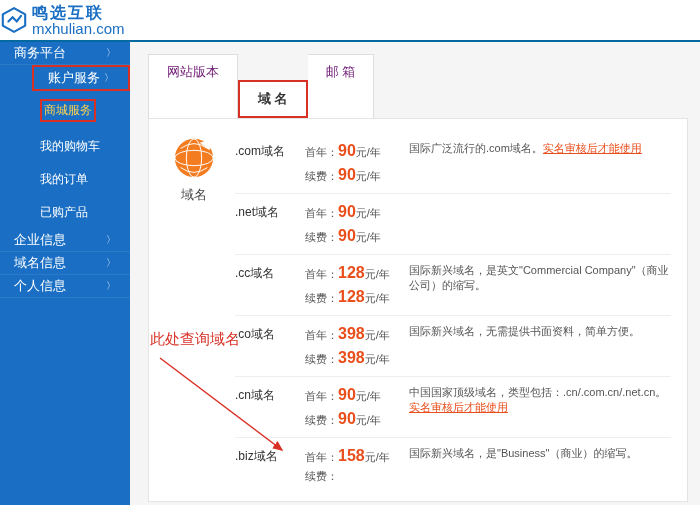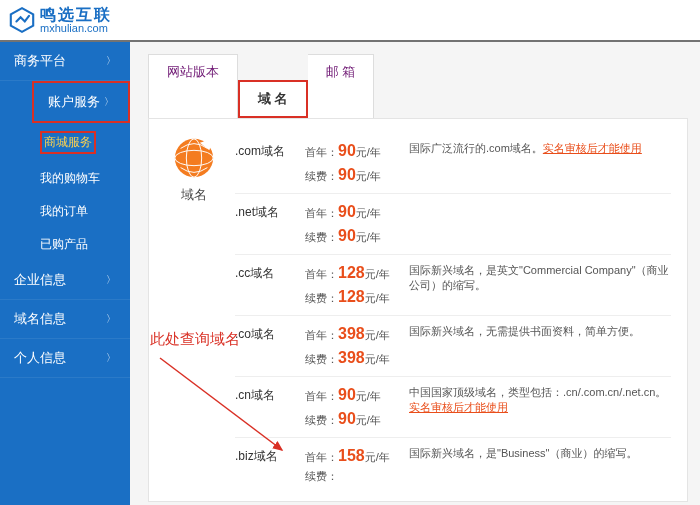--- a/index.html
+++ b/index.html
@@ -1,25 +1,25 @@
 <!DOCTYPE html>
 <html><head>
 <meta charset="utf-8">
 <style>
   * { box-sizing: border-box; margin: 0; padding: 0; }
   body { font-family: "Microsoft YaHei", Arial, sans-serif; font-size: 12px; color: #333; background: #f5f5f5; width: 700px; height: 505px; overflow: hidden; position: relative; }
-  .header { background: #fff; height: 42px; display: flex; align-items: center; padding-left: 8px; border-bottom: 2px solid #737373; }
+  .header { background: #fff; height: 42px; display: flex; align-items: center; border-bottom: 2px solid #0369a1; }
   .logo { display: flex; align-items: center; gap: 4px; }
   .logo svg { width: 28px; height: 28px; }
   .logo-text { display: flex; flex-direction: column; line-height: 1; }
   .logo-cn { font-size: 16px; font-weight: bold; color: #1a6fc4; letter-spacing: 2px; }
-  .logo-en { font-size: 11px; color: #1a6fc4; }
+  .logo-en { font-size: 15px; color: #1a6fc4; }
   .layout { display: flex; height: calc(100% - 42px); }
   .sidebar { width: 130px; background: #1a6fc4; color: #fff; font-size: 13px; }
-  .side-item { padding: 10px 14px; display: flex; justify-content: space-between; align-items: center; cursor: pointer; border-bottom: 1px solid rgba(255,255,255,0.08); }
+  .side-item { padding: 2px 14px; display: flex; justify-content: space-between; align-items: center; cursor: pointer; border-bottom: 1px solid rgba(255,255,255,0.08); }
   .side-item .chev { font-size: 10px; opacity: 0.9; }
   .side-sub { padding: 8px 14px 8px 40px; cursor: pointer; font-size: 12px; }
   .side-sub.hl { color: #ffd24d; }
   .hbox1 { border: 2px solid #d93025; margin-left: 32px; }
   .hbox2 { border: 2px solid #d93025; display:inline-block; padding:1px 2px; }
   .main { flex: 1; background: #f5f5f5; padding: 12px 12px 0 18px; overflow: visible; }
   .tabs { display: flex; gap: 0; }
   .tab { padding: 8px 18px; background: #fff; border: 1px solid #ddd; border-bottom: none; font-size: 13px; cursor: pointer; color:#701a75; }
   .tab + .tab { border-left: none; }
   .tab.active { border: 2px solid #d93025; color: #333; font-weight: bold; margin-top: 26px; }

